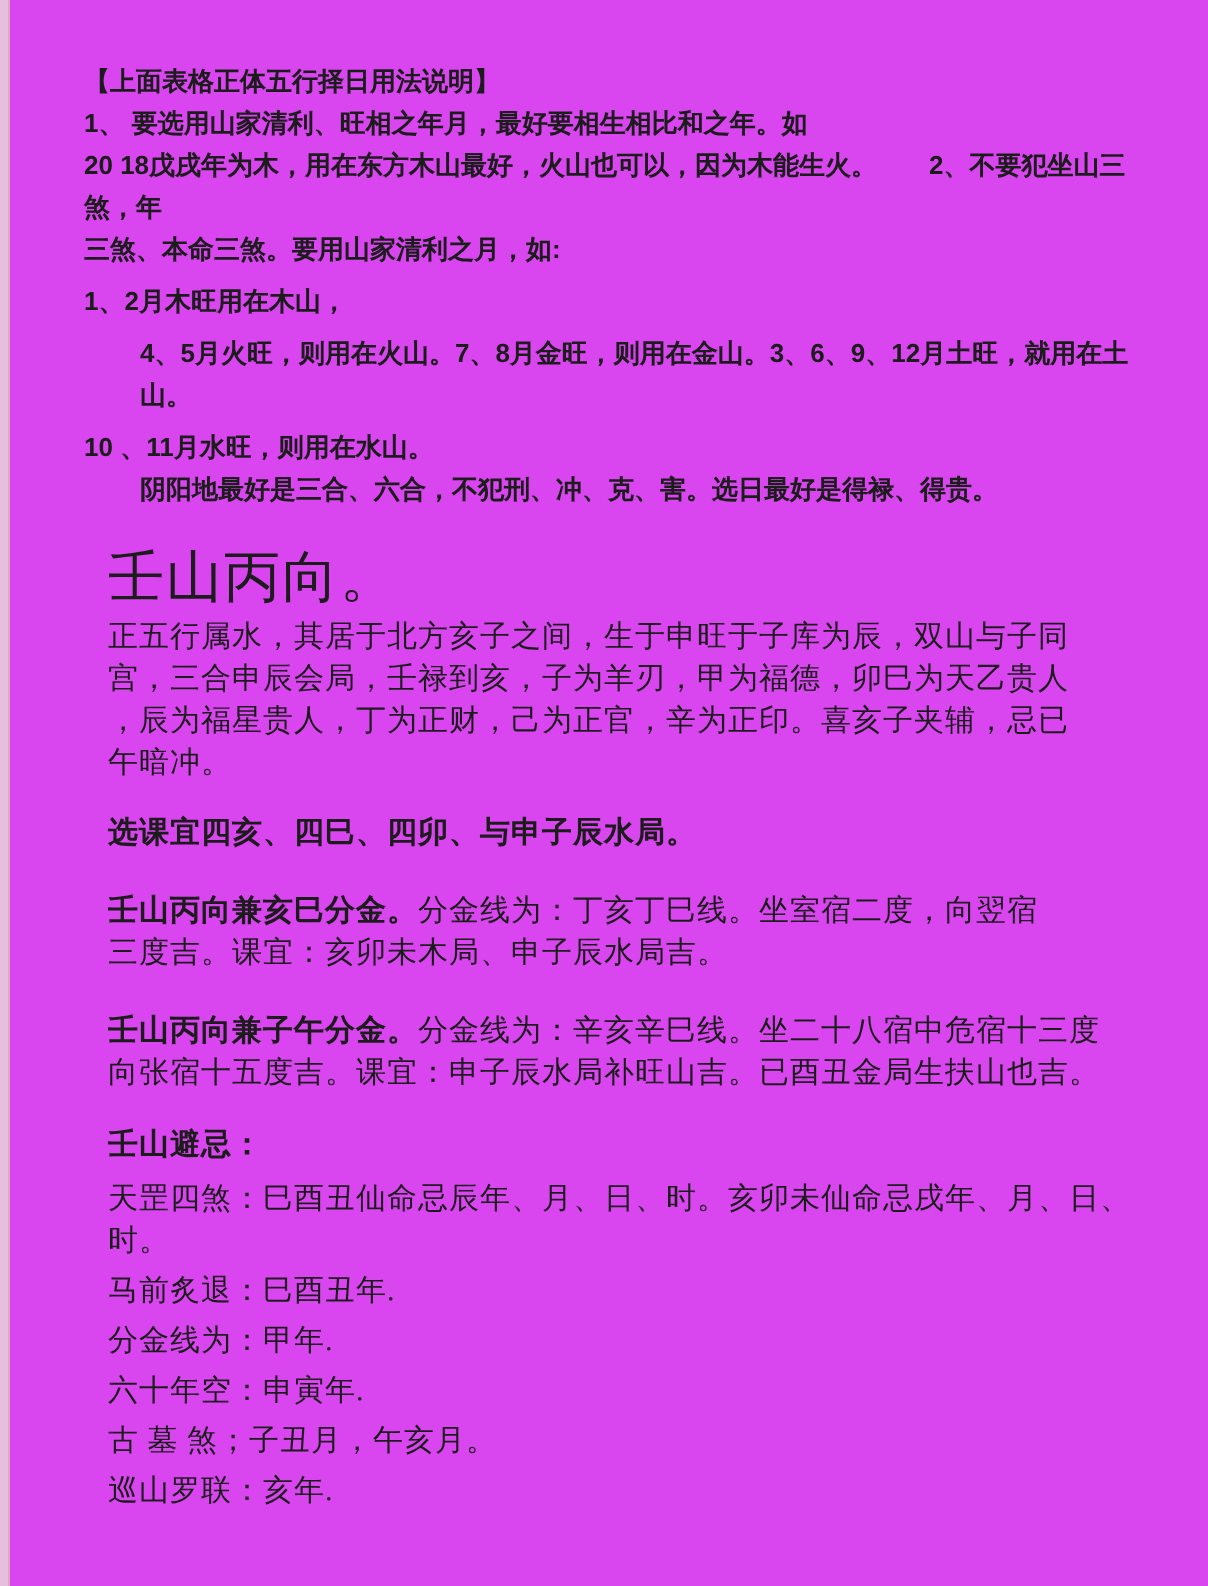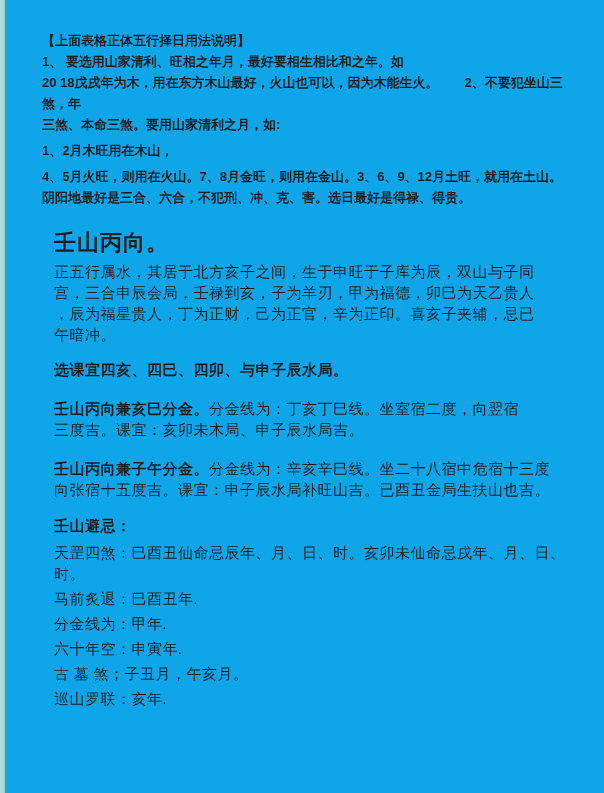--- a/index.html
+++ b/index.html
@@ -1,21 +1,21 @@
 <!DOCTYPE html>
 <html><head>
 <meta charset="utf-8">
 <style>
   html, body { margin: 0; padding: 0; background: #d8d8d8; }
   .page {
     position: relative;
     width: 604px;
     height: 793px;
     margin: 0 auto;
-    background: #0ea5e9;
+    background: #d946ef;
     color: #1c1c1c;
     overflow: hidden;
     box-sizing: border-box;
     padding: 30px 20px 0 42px;
   }
   .edge-strip {
     position: absolute;
     left: 0; top: 0;
     width: 4px; height: 100%;
     background: #eef2d8;
@@ -24,35 +24,35 @@
   }
   
   .top {
     font-family: "Liberation Sans", "DejaVu Sans", sans-serif;
     font-weight: bold;
     font-size: 13px;
     line-height: 21px;
   }
   .top .t-line { white-space: pre-line; }
   .gap { margin-top: 5px; }
-  .indent { }
+  .indent { margin-left: 28px; }
   
   .main {
     margin-left: 12px;
     font-family: "Liberation Serif", "DejaVu Serif", serif;
     font-size: 15px;
     letter-spacing: 0.5px;
     line-height: 21px;
   }
   .main h1 {
     margin: 20px 0 4px 0;
-    font-size: 22px;
+    font-size: 28px;
     line-height: 30px;
     letter-spacing: 1px;
-    font-weight: bold;
+    font-weight: normal;
   }
   .main p { margin: 0; }
   .pre { white-space: pre-line; }
   .bold { font-weight: bold; }
   .m14 { margin-top: 14px !important; }
   .m18 { margin-top: 18px !important; }
   .m15 { margin-top: 15px !important; }
   .avoid { margin-top: 6px; }
   .avoid p { margin-bottom: 4px; }
 </style>
@@ -62,20 +62,21 @@
 <div class="page">
   <div class="edge-strip"></div>
 
   <section class="top">
     <div class="t-line">【上面表格正体五行择日用法说明】</div>
     <div class="t-line">1、 要选用山家清利、旺相之年月，最好要相生相比和之年。如
 20 18戊戌年为木，用在东方木山最好，火山也可以，因为木能生火。　　2、不要犯坐山三煞，年
 三煞、本命三煞。要用山家清利之月，如:</div>
     <div class="t-line gap">1、2月木旺用在木山，</div>
     <div class="t-line gap indent">4、5月火旺，则用在火山。7、8月金旺，则用在金山。3、6、9、12月土旺，就用在土山。</div>
+    <div class="t-line gap">10 、11月水旺，则用在水山。</div>
     <div class="t-line indent">阴阳地最好是三合、六合，不犯刑、冲、克、害。选日最好是得禄、得贵。</div>
   </section>
 
   <section class="main">
     <h1>壬山丙向。</h1>
 
     <p class="pre">正五行属水，其居于北方亥子之间，生于申旺于子库为辰，双山与子同
 宫，三合申辰会局，壬禄到亥，子为羊刃，甲为福德，卯巳为天乙贵人
 ，辰为福星贵人，丁为正财，己为正官，辛为正印。喜亥子夹辅，忌已
 午暗冲。</p>

